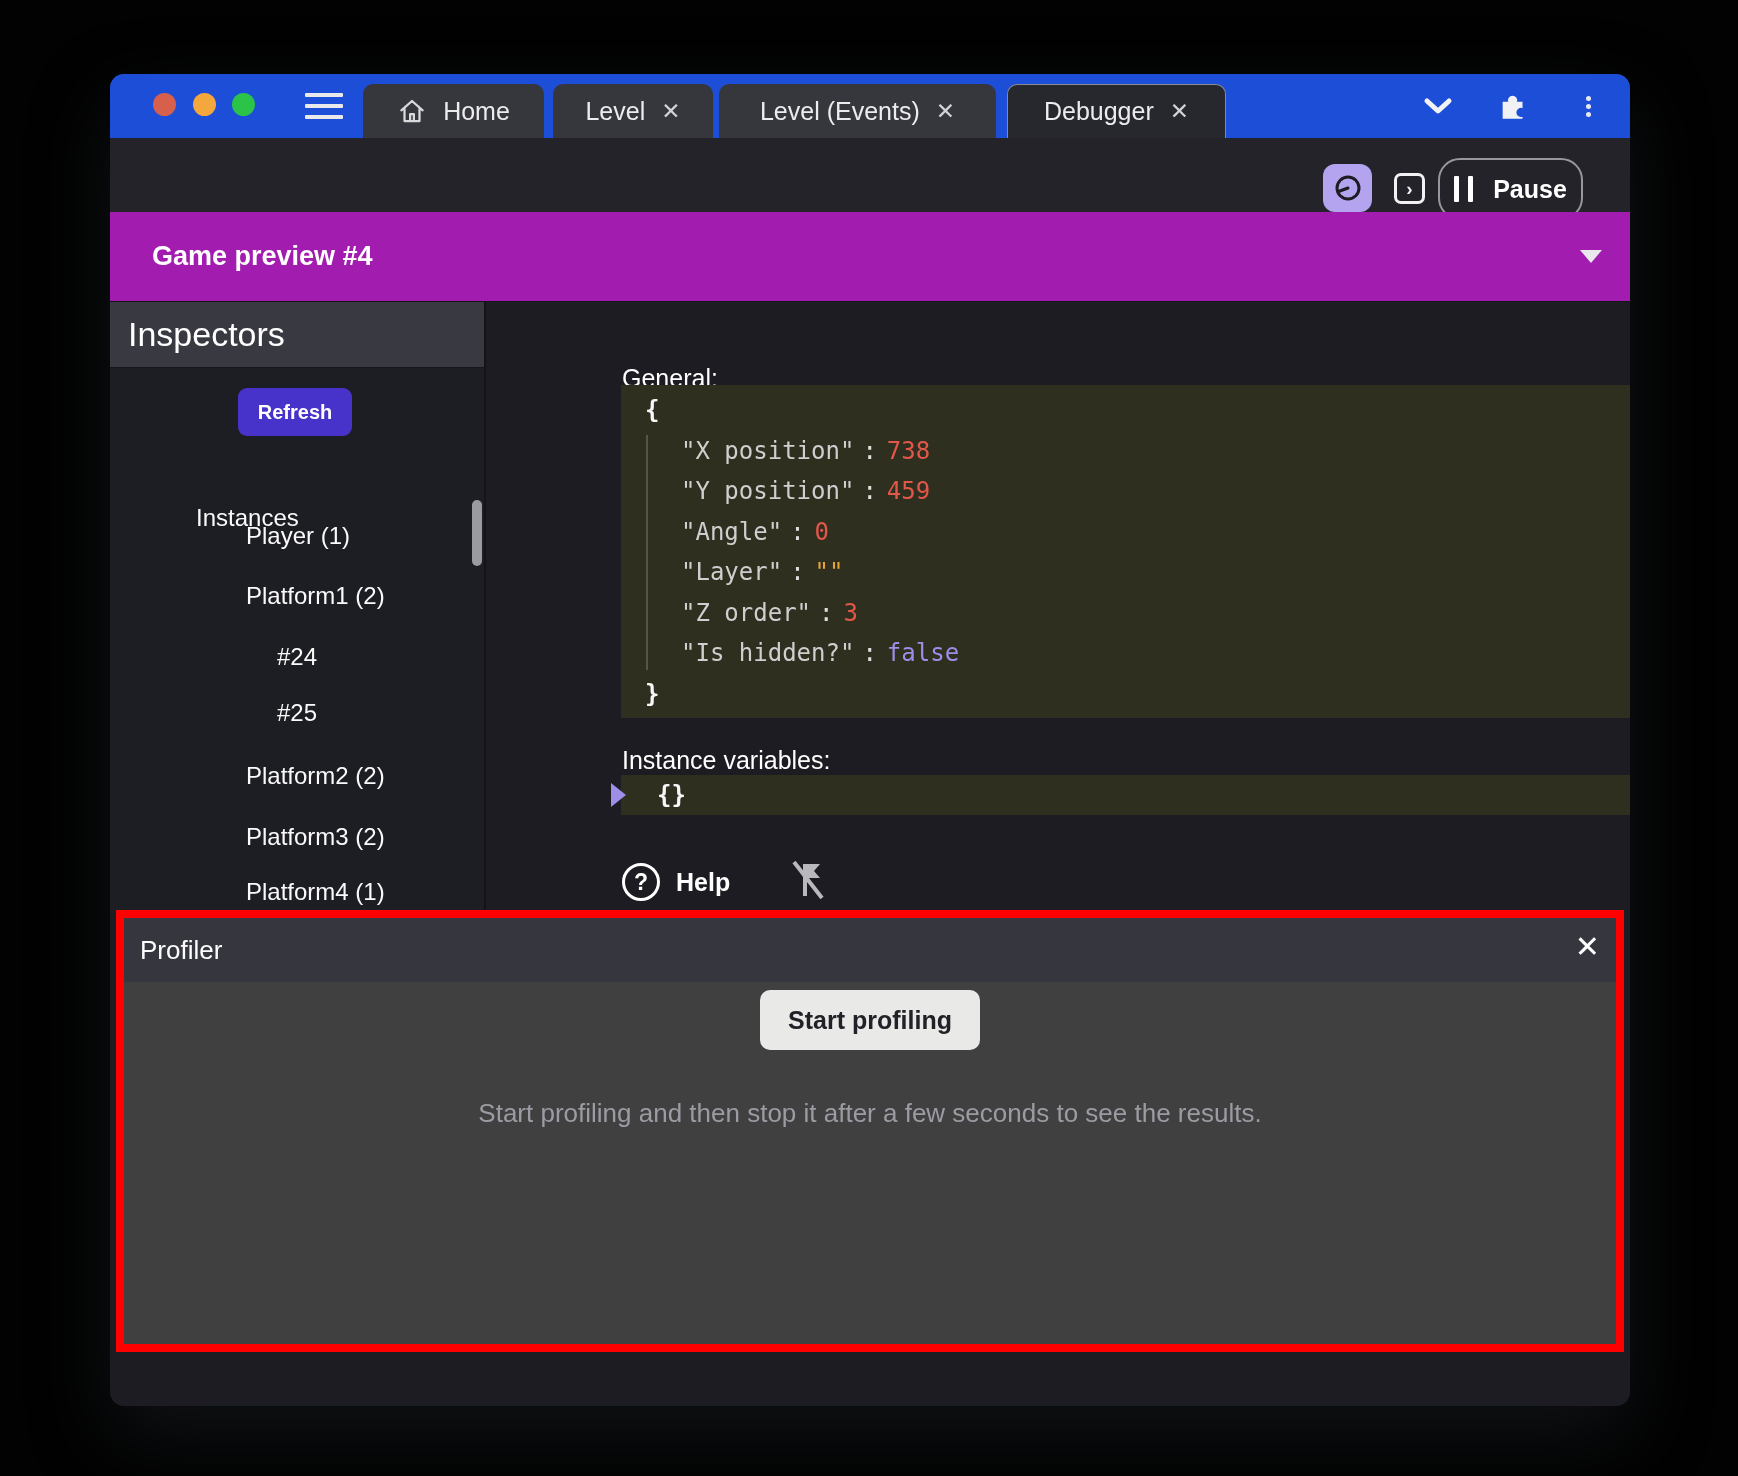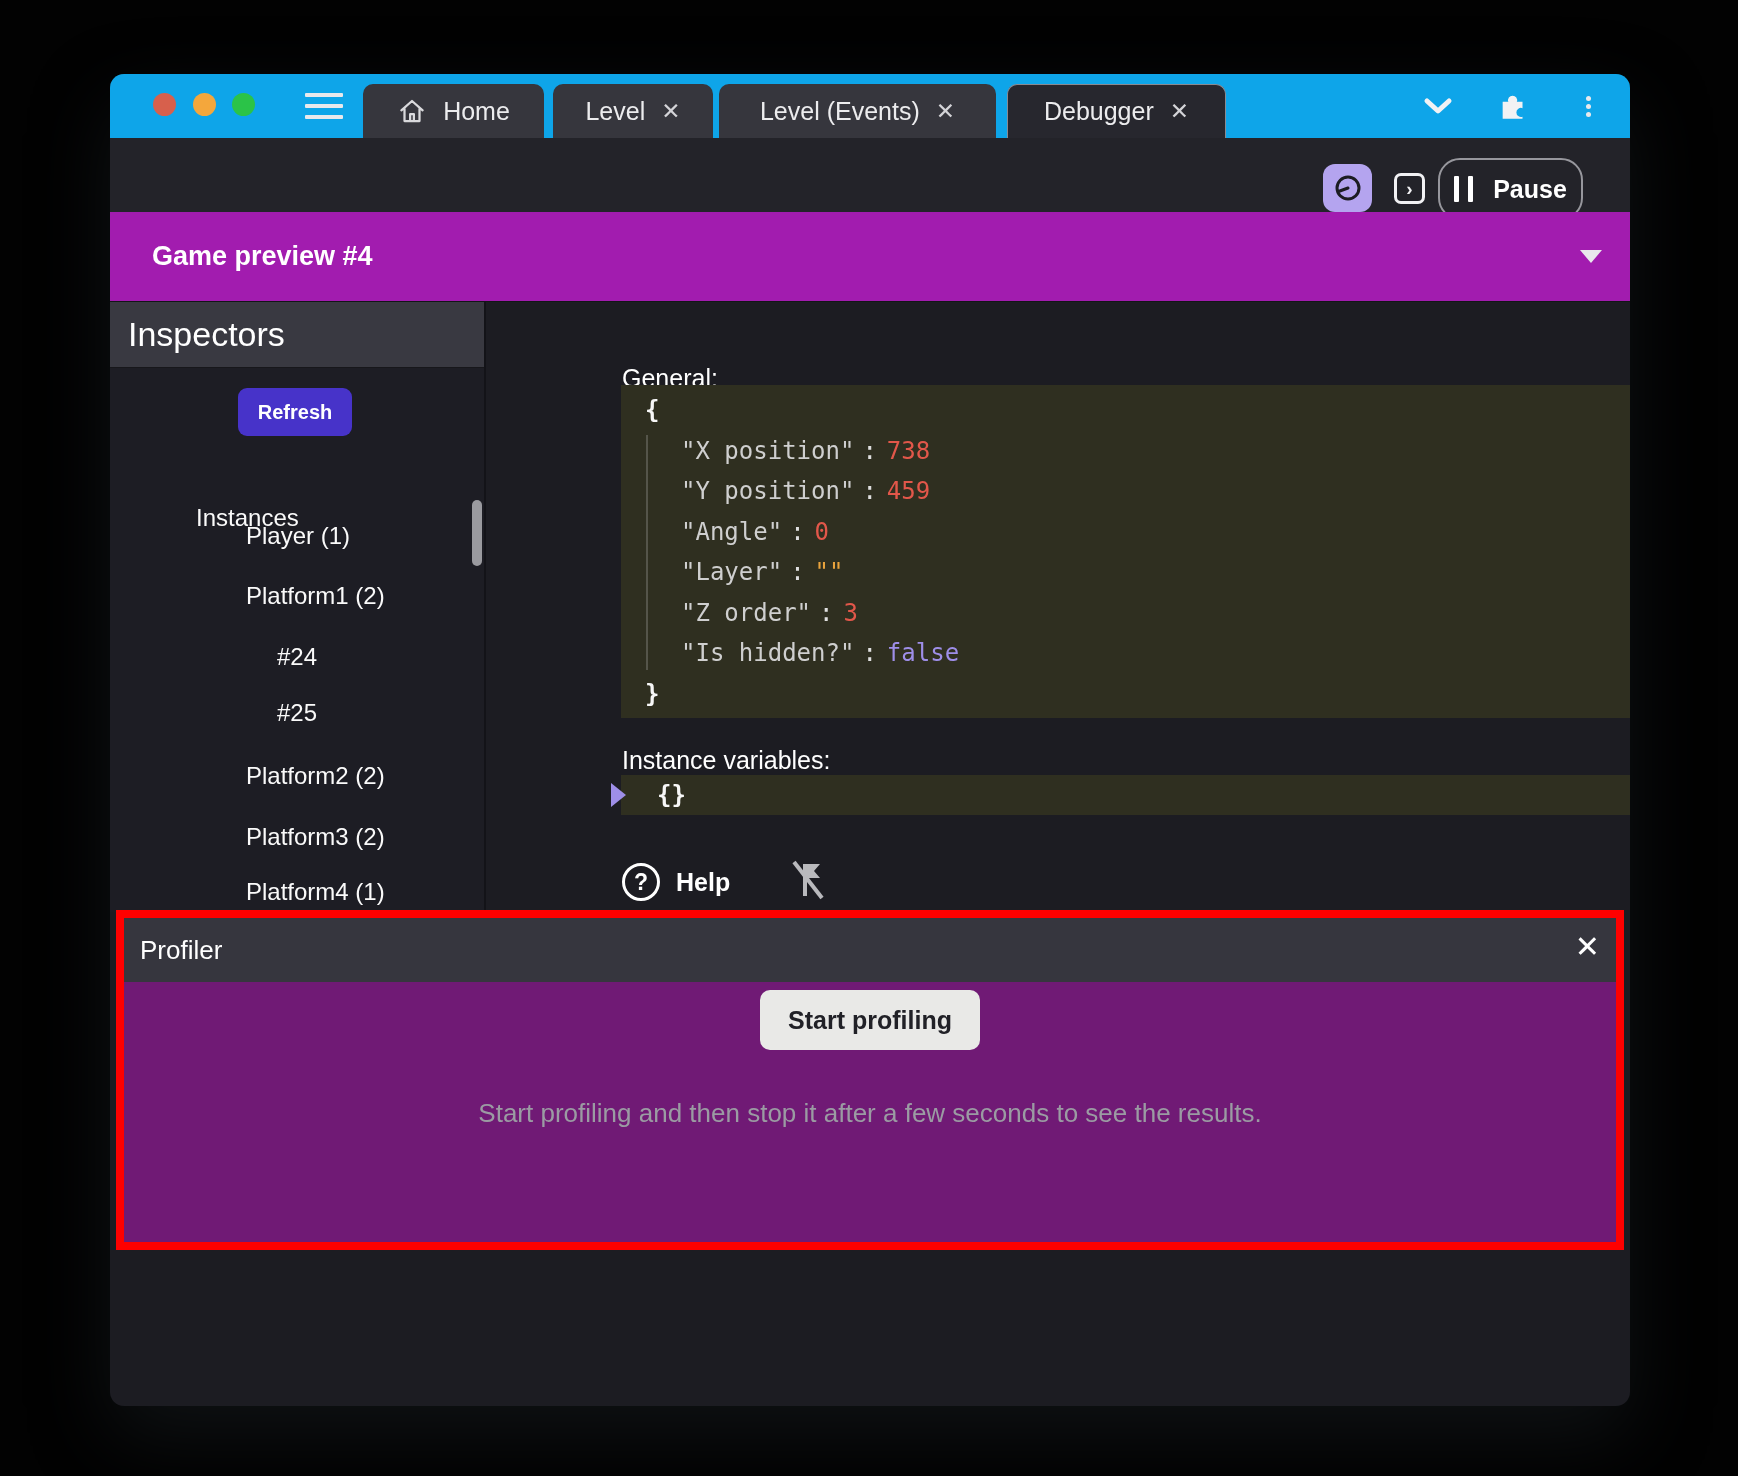--- a/index.html
+++ b/index.html
@@ -4,21 +4,21 @@
 <style>
   * { margin:0; padding:0; box-sizing:border-box; }
   html,body { width:1738px; height:1476px; background:#020202; overflow:hidden;
               font-family:"Liberation Sans", sans-serif; }
 
   #window { position:absolute; left:110px; top:74px; width:1520px; height:1332px;
             background:#1c1c22; border-radius:14px; overflow:hidden;
             box-shadow:0 30px 80px rgba(40,50,55,.35); }
 
   
-  .titlebar { position:absolute; left:0; top:0; width:100%; height:64px; background:#0ea5e9; }
+  .titlebar { position:absolute; left:0; top:0; width:100%; height:64px; background:#1d4ed8; }
   .light { position:absolute; top:19px; width:23px; height:23px; border-radius:50%; }
   .light.red   { left:43px;  background:#d7604c; }
   .light.yellow{ left:83px;  background:#f4a73c; }
   .light.green { left:122px; background:#2bc348; }
   .hamburger { position:absolute; left:195px; top:19px; width:38px; height:26px; cursor:pointer; }
   .hamburger span { position:absolute; left:0; width:38px; height:4px; background:#e9e9ec; border-radius:1px; }
   .hamburger span:nth-child(1){top:0;} .hamburger span:nth-child(2){top:11px;} .hamburger span:nth-child(3){top:22px;}
 
   .tab { position:absolute; top:10px; height:54px; background:#36363d;
          border-radius:10px 10px 0 0; display:flex; align-items:center; justify-content:center;
@@ -105,22 +105,22 @@
 
   .help-row { position:absolute; left:134px; top:556px; display:flex; align-items:center; gap:16px; }
   .help-btn { display:flex; align-items:center; gap:16px; cursor:pointer; }
   .q-circle { width:38px; height:38px; border:3px solid #fff; border-radius:50%;
               display:flex; align-items:center; justify-content:center;
               color:#fff; font-size:23px; font-weight:bold; }
   .help-label { color:#fff; font-size:25px; font-weight:bold; }
   .flag-off { margin-left:44px; cursor:pointer; }
 
   
-  .profiler { position:absolute; left:6px; top:836px; width:1508px; height:340px;
-              border:8px solid #ff0000; background:#701a75; }
+  .profiler { position:absolute; left:6px; top:836px; width:1508px; height:442px;
+              border:8px solid #ff0000; background:#404040; }
   .profiler-header { position:absolute; left:0; top:0; width:100%; height:64px; background:#36363e;
                      display:flex; align-items:center; }
   .profiler-header .title { margin-left:16px; color:#fff; font-size:26px; }
   .profiler-close { position:absolute; right:16px; top:14px; color:#fff; font-size:30px;
                     line-height:1; cursor:pointer; }
   .profiler-body { position:absolute; left:0; top:64px; width:100%; height:362px;
                    display:flex; flex-direction:column; align-items:center; }
   .start-btn { margin-top:8px; height:60px; padding:8px 28px; background:#e9e9e7; color:#212127;
                border:none; border-radius:10px; font-family:"Liberation Sans", sans-serif;
                font-weight:bold; font-size:25px; cursor:pointer; }

